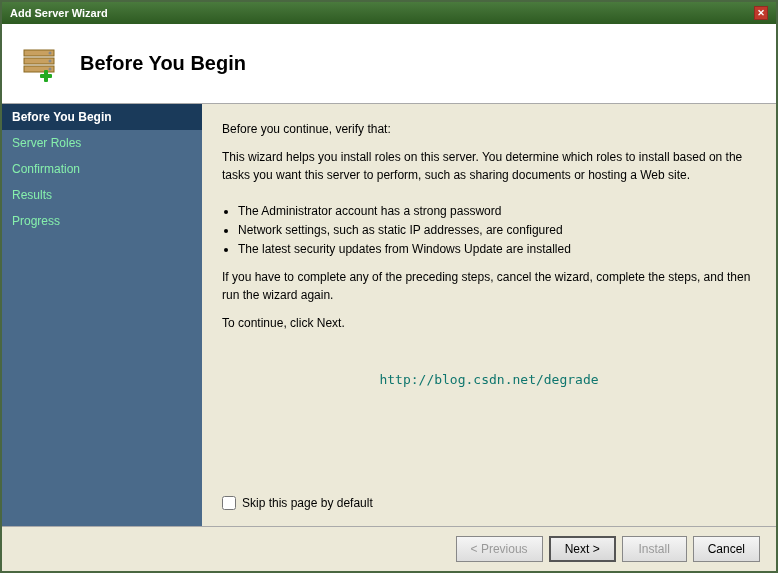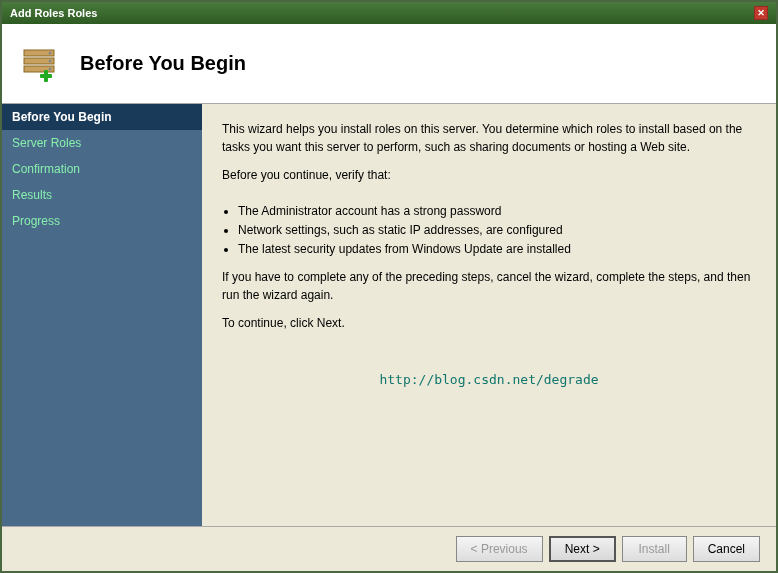--- a/index.html
+++ b/index.html
@@ -182,21 +182,21 @@
       border: 2px solid #555;
       font-weight: normal;
     }
   </style>
 </head>
 <body>
 
 <div class="window">
 
   <div class="title-bar">
-    <span class="title-bar-text">Add Roles Roles</span>
+    <span class="title-bar-text">Add Server Wizard</span>
     <button class="title-bar-close">✕</button>
   </div>
 
   <div class="header-area">
     <div class="header-icon">
       
       <svg width="48" height="48" viewBox="0 0 48 48">
 
         <rect x="6" y="10" width="30" height="6" fill="#c8a060" stroke="#8a6820" stroke-width="1"></rect>
         <rect x="6" y="18" width="30" height="6" fill="#c8a060" stroke="#8a6820" stroke-width="1"></rect>
@@ -216,34 +216,38 @@
 
     <div class="sidebar">
       <div class="sidebar-item active">Before You Begin</div>
       <div class="sidebar-item">Server Roles</div>
       <div class="sidebar-item">Confirmation</div>
       <div class="sidebar-item">Results</div>
       <div class="sidebar-item">Progress</div>
     </div>
 
     <div class="main-content">
+      <p class="main-text">Before you continue, verify that:</p>
       <p class="main-text">This wizard helps you install roles on this server. You determine which roles to install based on the tasks you want this server to perform, such as sharing documents or hosting a Web site.</p>
-      <p class="main-text">Before you continue, verify that:</p>
       <ul class="bullet-list">
         <li class="bullet-item">The Administrator account has a strong password</li>
         <li class="bullet-item">Network settings, such as static IP addresses, are configured</li>
         <li class="bullet-item">The latest security updates from Windows Update are installed</li>
       </ul>
       <p class="main-text">If you have to complete any of the preceding steps, cancel the wizard, complete the steps, and then run the wizard again.</p>
       <p class="main-text">To continue, click Next.</p>
 
       <div class="watermark">http://blog.csdn.net/degrade</div>
 
       <div class="spacer"></div>
 
+      <div class="checkbox-row">
+        <input type="checkbox" id="skip-default" style="">
+        <label for="skip-default">Skip this page by default</label>
+      </div>
     </div>
 
   </div>
 
   <div class="footer">
     <button class="btn" disabled="">&lt; Previous</button>
     <button class="btn btn-primary">Next &gt;</button>
     <button class="btn" disabled="">Install</button>
     <button class="btn">Cancel</button>
   </div>

